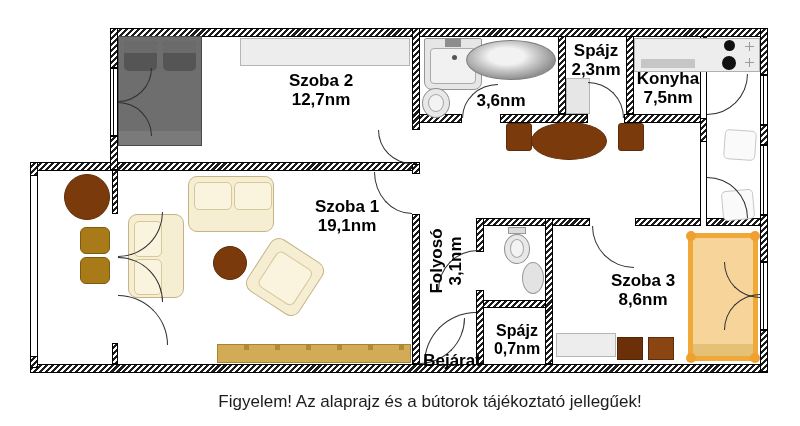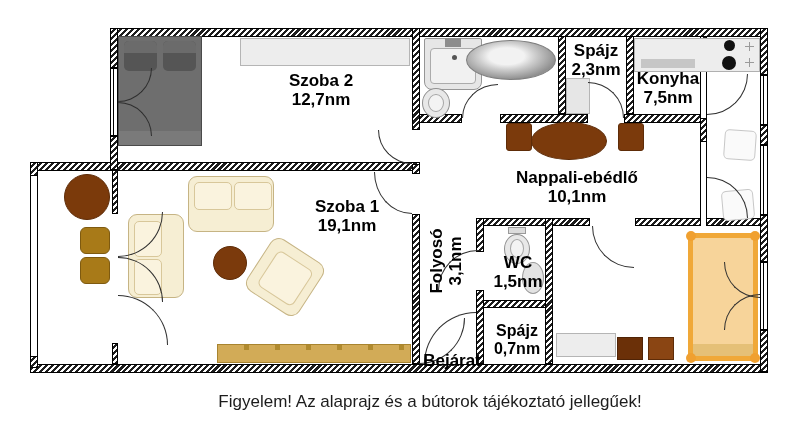--- a/index.html
+++ b/index.html
@@ -162,47 +162,44 @@
   <div class="arc br" style="left:707px;top:74px;width:41px;height:41px"></div>
   <div class="arc tr" style="left:707px;top:177px;width:41px;height:41px"></div>
   <div class="arc bl" style="left:724px;top:262px;width:36px;height:36px"></div>
   <div class="arc tl" style="left:724px;top:294px;width:36px;height:36px"></div>
 
   <div class="lbl" style="left:321px;top:90px">
     <div>Szoba 2</div>
     <div>12,7nm</div>
   </div>
   <div class="lbl" style="left:501px;top:100px">
+    <div>3,6nm</div>
   </div>
   <div class="lbl" style="left:596px;top:60px">
     <div>Spájz</div>
     <div>2,3nm</div>
   </div>
   <div class="lbl" style="left:668px;top:88px">
     <div>Konyha</div>
     <div>7,5nm</div>
   </div>
-  <div class="lbl" style="left:577px;top:187px">
-    <div>Nappali-ebédlő</div>
-    <div>10,1nm</div>
-  </div>
   <div class="lbl" style="left:347px;top:216px">
     <div>Szoba 1</div>
     <div>19,1nm</div>
   </div>
   <div class="lbl rot" style="left:446px;top:261px">
     <div>Folyosó</div>
     <div>3,1nm</div>
   </div>
-  <div class="lbl" style="left:518px;top:272px">
-    <div>WC</div>
-    <div>1,5nm</div>
-  </div>
   <div class="lbl" style="left:517px;top:340px;font-size:16px;line-height:18px">
     <div>Spájz</div>
     <div>0,7nm</div>
   </div>
+  <div class="lbl" style="left:643px;top:290px">
+    <div>Szoba 3</div>
+    <div>8,6nm</div>
+  </div>
   <div class="lbl" style="left:452px;top:360px">
     <div>Bejárat</div>
   </div>
 
   <div class="caption">Figyelem! Az alaprajz és a bútorok tájékoztató jellegűek!</div>
 </div>
 
 </body></html>

